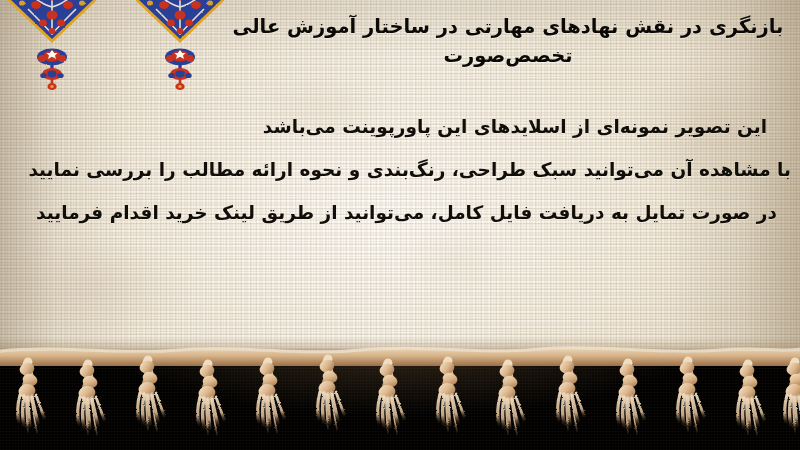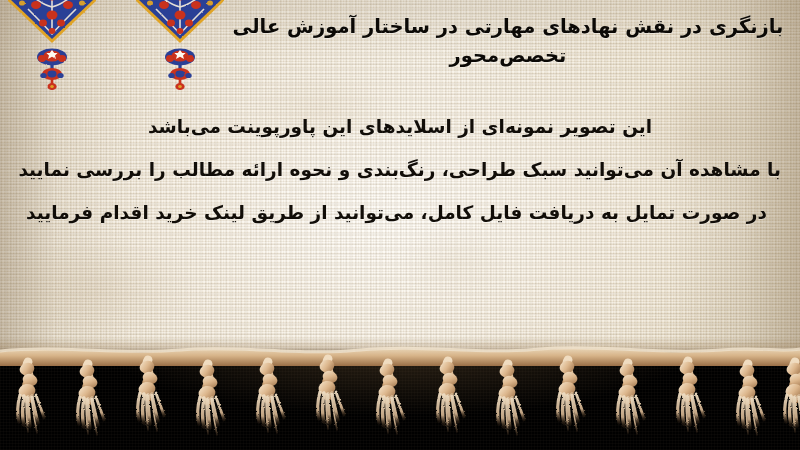--- a/index.html
+++ b/index.html
@@ -52,22 +52,22 @@
   
   .title{
     position:absolute;left:230px;top:12px;width:556px;
     text-align:center;direction:rtl;
     color:#0b0906;
     font-size:19.5px;line-height:29px;font-weight:700;
     letter-spacing:.1px;
     text-shadow:0 1px 0 rgba(255,255,255,.35);
   }
   .body-block{
-    position:absolute;left:43px;top:105px;width:740px;
-    direction:rtl;text-align:center;color:#110d08;
+    position:absolute;left:53px;top:105px;width:740px;
+    direction:rtl;color:#110d08;
   }
   .body-line{
     font-size:18.5px;line-height:43px;font-weight:600;
     text-shadow:0 1px 0 rgba(255,255,255,.35);
     white-space:nowrap;
   }
   .body-line.l1{padding-right:26px;}
   .body-line.l2{padding-right:2px;}
   .body-line.l3{padding-right:16px;}
 
@@ -194,21 +194,21 @@
           <g transform="translate(180,57)">
               <use href="#pendant"></use>
             </g>
         </g>
       </g>
     </svg>
   </div>
 
   <div class="title">
     <div>بازنگری در نقش نهادهای مهارتی در ساختار آموزش عالی</div>
-    <div>تخصص‌محور</div>
+    <div>تخصص‌صورت</div>
   </div>
 
   <div class="body-block">
     <div class="body-line l1">این تصویر نمونه‌ای از اسلایدهای این پاورپوینت می‌باشد</div>
     <div class="body-line l2">با مشاهده آن می‌توانید سبک طراحی، رنگ‌بندی و نحوه ارائه مطالب را بررسی نمایید</div>
     <div class="body-line l3">در صورت تمایل به دریافت فایل کامل، می‌توانید از طریق لینک خرید اقدام فرمایید</div>
   </div>
 
   <div class="shadowline"></div>
   <div class="bottom">

